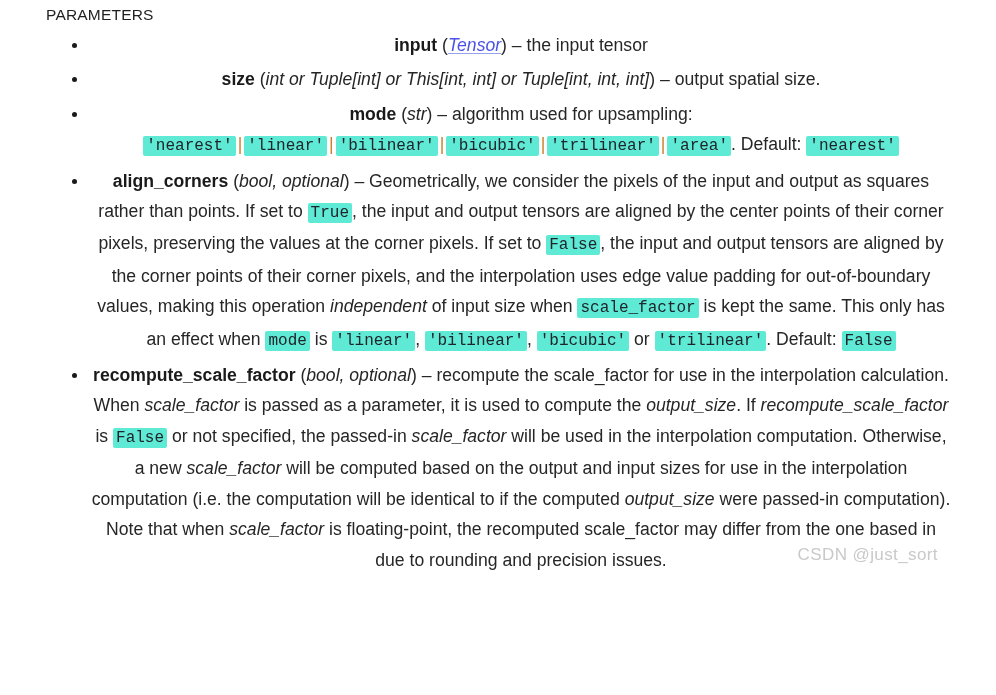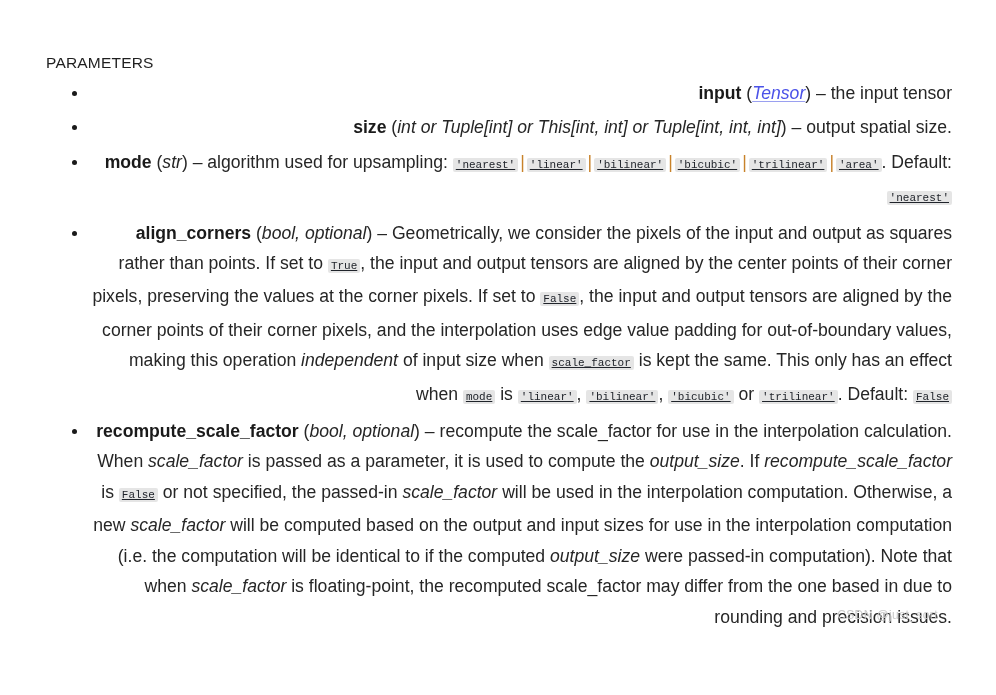--- a/index.html
+++ b/index.html
@@ -14,21 +14,20 @@
     font-family: "Liberation Sans", sans-serif;
     color: #262626;
     position: relative;
   }
 
   #doc {
     padding: 2px 0 0 0;
     position: relative;
     width: 952px;
     box-sizing: border-box;
-    margin-top: 48px;
   }
 
   .section-title {
     font-size: 15.5px;
     letter-spacing: 0.2px;
     color: #1f1f1f;
     margin: 4px 0 6px 46px;
     font-weight: 400;
   }
 
@@ -38,21 +37,21 @@
     padding: 0 0 0 72px;
   }
 
   ul.params > li {
     position: relative;
     font-size: 17.6px;
     line-height: 30.4px;
     color: #262626;
     margin: 0 0 4px 0;
     padding-left: 18px;
-    text-align: right;
+    text-align: center;
   }
 
   ul.params > li::before {
     content: "";
     position: absolute;
     left: 0px;
     top: 13px;
     width: 5px;
     height: 5px;
     border-radius: 50%;
@@ -72,44 +71,43 @@
   a.xref {
     color: #4b52e8;
     font-style: italic;
     text-decoration: underline;
     text-decoration-color: #9aa0f0;
     text-underline-offset: 2px;
   }
 
   code.lit {
     font-family: "Liberation Mono", monospace;
-    font-size: 11px;
-    background: #e5e5e5;
+    font-size: 16px;
+    background: #5eead4;
     color: #20242b;
     padding: 1px 3px;
     border-radius: 2px;
     white-space: nowrap;
-    text-decoration: underline;
   }
 
   .pipe {
     color: #c8822a;
     font-family: "Liberation Sans", sans-serif;
     font-size: 17.6px;
     padding: 0 2px;
   }
 
   em.it {
   }
 
   .watermark {
     position: absolute;
     right: 14px;
     bottom: 10px;
-    font-size: 12px;
+    font-size: 17px;
     color: #c9c9c9;
     font-family: "Liberation Sans", sans-serif;
     letter-spacing: 0.4px;
     user-select: none;
   }
 </style>
 </head>
 <body>
 
 <div id="doc">

